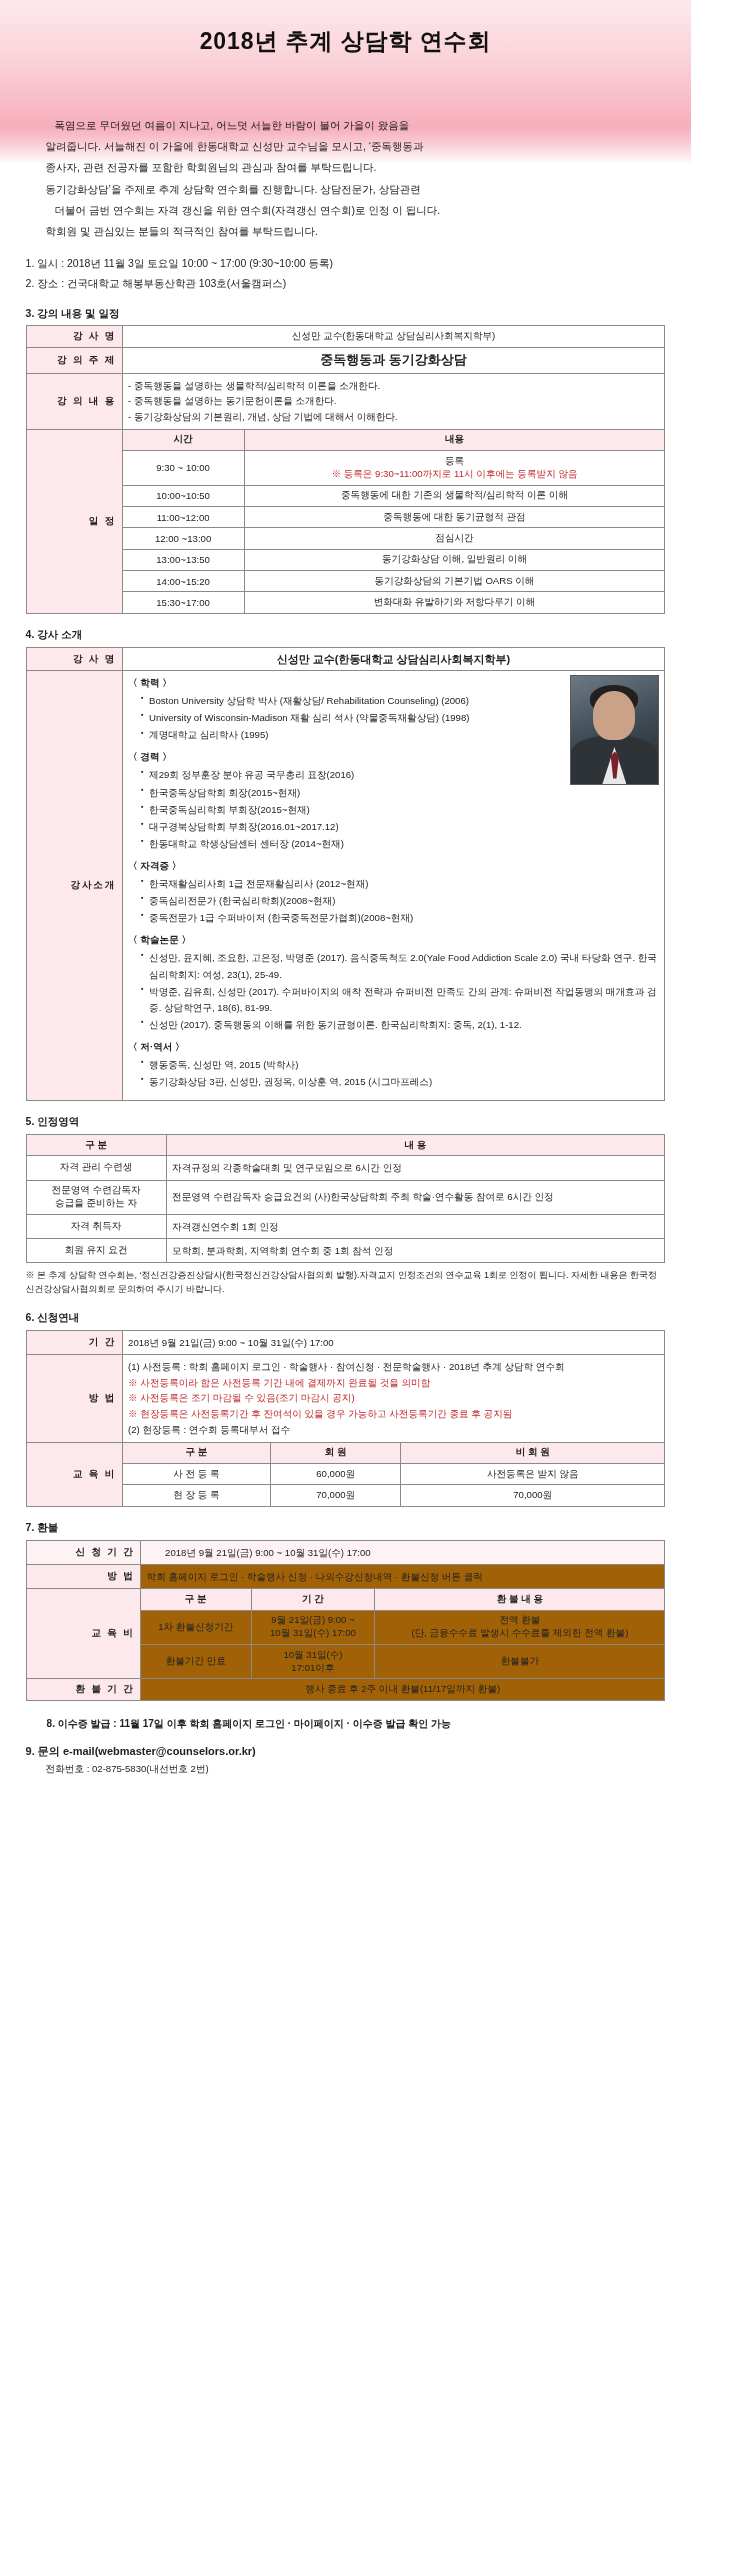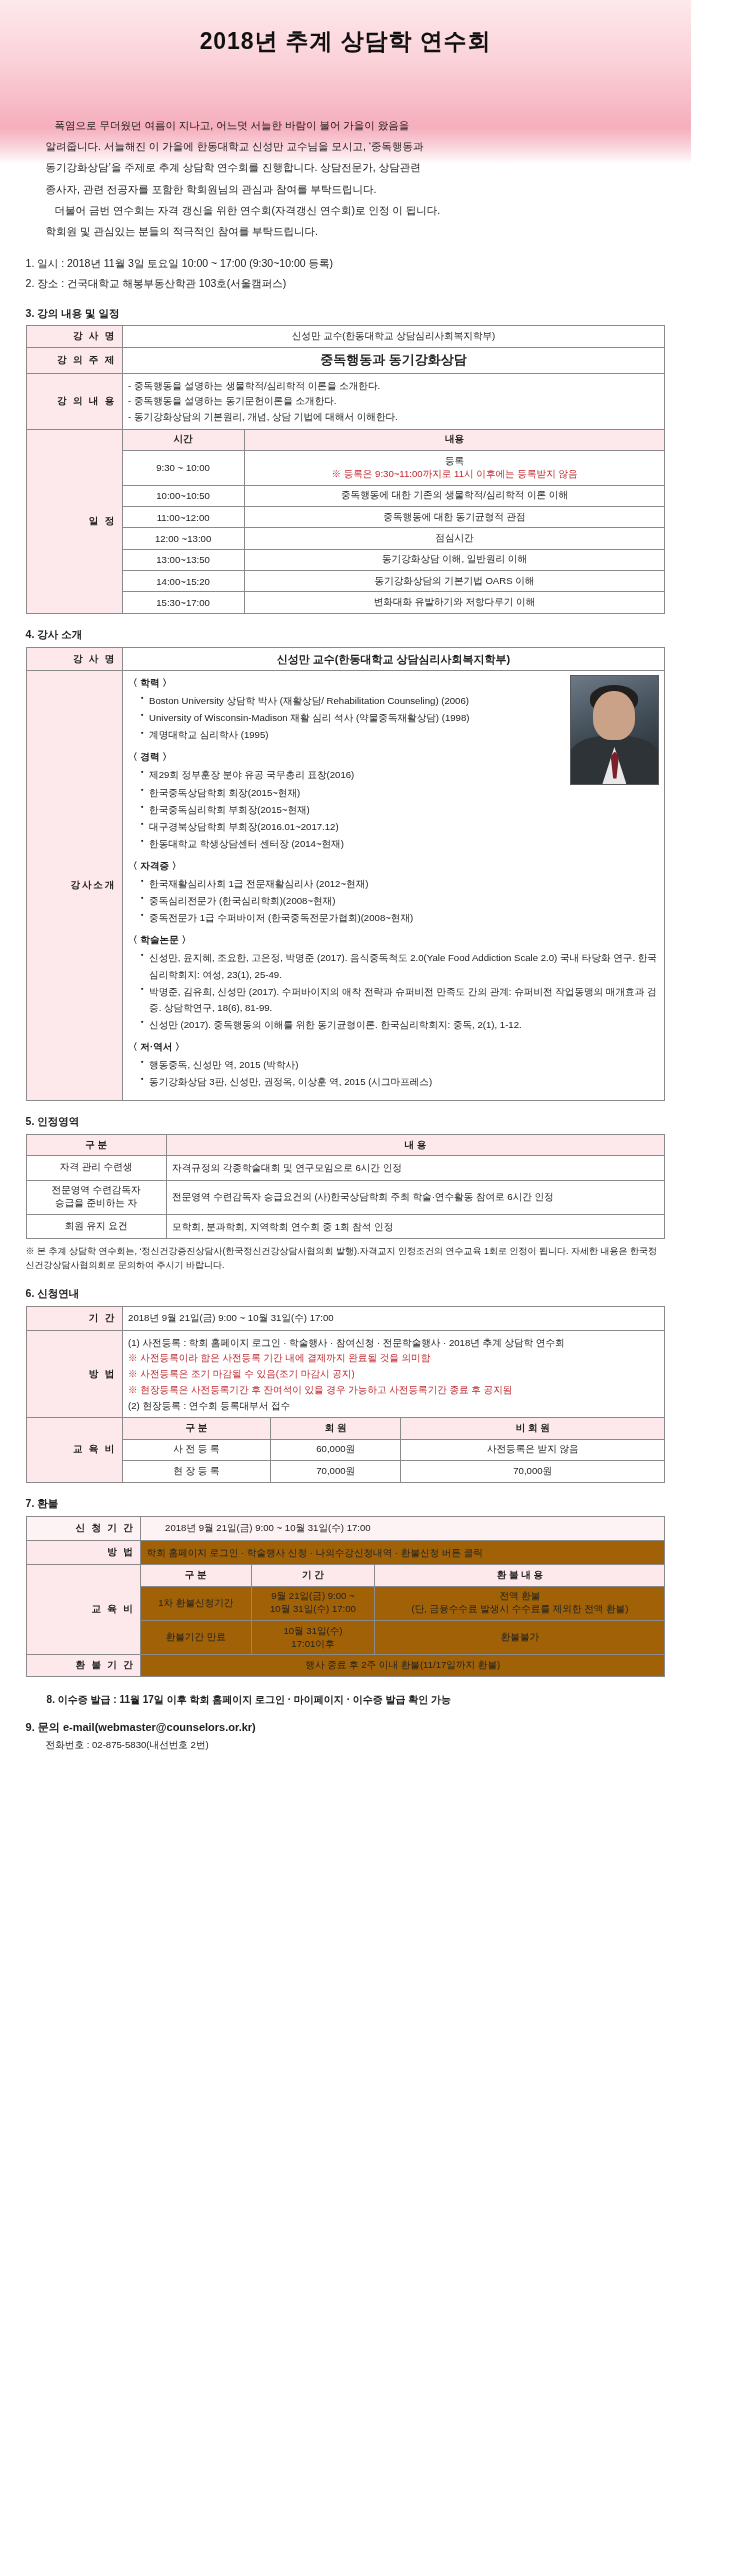--- a/index.html
+++ b/index.html
@@ -91,22 +91,22 @@
 
   <div class="banner">
     <div class="banner-title">2018년 추계 상담학 연수회</div>
   </div>
 
   <div class="content">
 
     <div class="intro">
       <p>폭염으로 무더웠던 여름이 지나고, 어느덧 서늘한 바람이 불어 가을이 왔음을</p>
       <p class="nb">알려줍니다. 서늘해진 이 가을에 한동대학교 신성만 교수님을 모시고, ‘중독행동과</p>
+      <p class="nb">종사자, 관련 전공자를 포함한 학회원님의 관심과 참여를 부탁드립니다.</p>
       <p class="nb">동기강화상담’을 주제로 추계 상담학 연수회를 진행합니다. 상담전문가, 상담관련</p>
-      <p class="nb">종사자, 관련 전공자를 포함한 학회원님의 관심과 참여를 부탁드립니다.</p>
       <p>더불어 금번 연수회는 자격 갱신을 위한 연수회(자격갱신 연수회)로 인정 이 됩니다.</p>
       <p class="nb">학회원 및 관심있는 분들의 적극적인 참여를 부탁드립니다.</p>
     </div>
 
     <div class="meta">
       <div>1. 일시 : 2018년 11월 3일 토요일 10:00 ~ 17:00 (9:30~10:00 등록)</div>
       <div>2. 장소 : 건국대학교 해봉부동산학관 103호(서울캠퍼스)</div>
     </div>
 
     <div class="sect-title">3. 강의 내용 및 일정</div>
@@ -230,20 +230,24 @@
       <tr>
         <td class="ctr">자격 관리 수련생</td>
         <td class="cell-left">자격규정의 각종학술대회 및 연구모임으로 6시간 인정</td>
       </tr>
       <tr>
         <td class="ctr" style="white-space:pre-line;">전문영역 수련감독자
 승급을 준비하는 자</td>
         <td class="cell-left">전문영역 수련감독자 승급요건의 (사)한국상담학회 주최 학술·연수활동 참여로 6시간 인정</td>
       </tr>
       <tr>
+        <td class="ctr">자격 취득자</td>
+        <td class="cell-left">자격갱신연수회 1회 인정</td>
+      </tr>
+      <tr>
         <td class="ctr">회원 유지 요건</td>
         <td class="cell-left">모학회, 분과학회, 지역학회 연수회 중 1회 참석 인정</td>
       </tr>
     </tbody>
       </table>
     <div class="note">※ 본 추계 상담학 연수회는, ‘정신건강증진상담사(한국정신건강상담사협의회 발행).자격교지 인정조건의 연수교육 1회로 인정이 됩니다. 자세한 내용은 한국정신건강상담사협의회로 문의하여 주시기 바랍니다.</div>
 
     <div class="sect-title">6. 신청연내</div>
     <table>
       <tbody>

